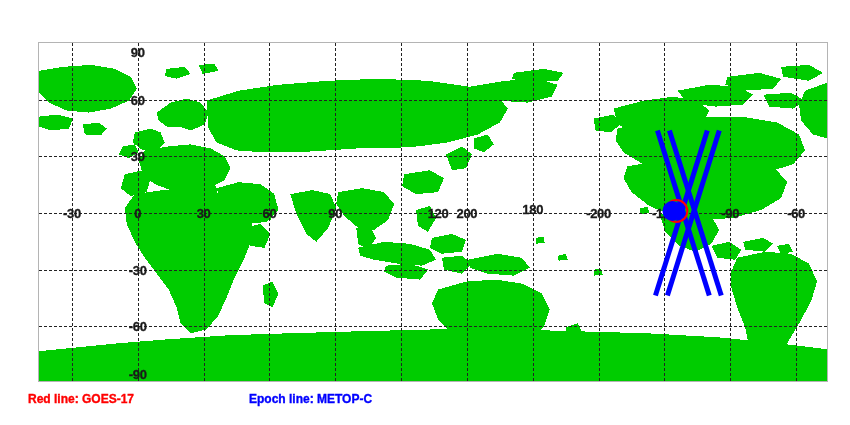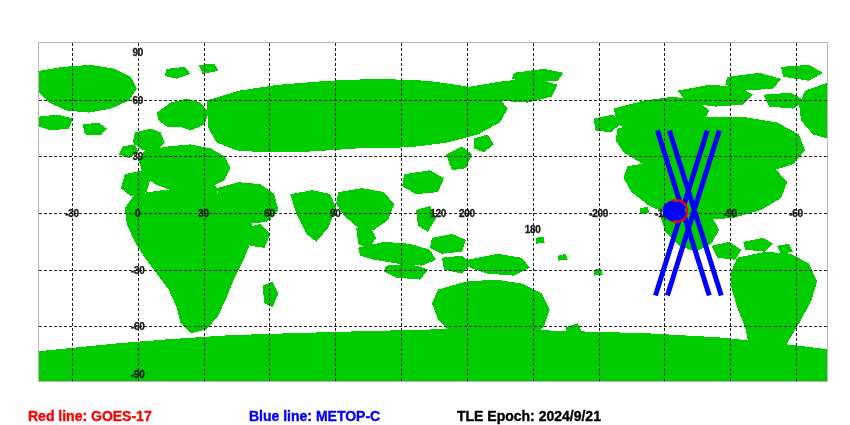--- a/index.html
+++ b/index.html
@@ -21,39 +21,39 @@
 
   
   .grid-v,.grid-h{position:absolute;pointer-events:none;}
   .grid-v{top:0;bottom:0;width:0;border-left:1px dashed #222;}
   .grid-h{left:0;right:0;height:0;border-top:1px dashed #222;}
 
   
   .axis-label{
     position:absolute;color:#1a1a1a;
     font-family:"Liberation Sans",sans-serif;
-    font-size:10px;font-weight:bold;
+    font-size:13px;font-weight:bold;
     white-space:nowrap;letter-spacing:-0.3px;
     -webkit-text-stroke:0.3px #1a1a1a;
   }
   .lon-label{transform:translate(-50%,-50%);}
   .lat-label{transform:translate(-50%,-50%);}
 
   
   #track-layer{position:absolute;inset:0;pointer-events:none;}
   #track-layer svg{display:block;width:100%;height:100%;}
 
   
   #legend{
     position:absolute;left:0;top:392px;width:850px;height:33px;
   }
   .legend-entry{
-    position:absolute;top:16px;
+    position:absolute;top:0;
     font-family:"Liberation Sans",sans-serif;
-    font-size:14px;font-weight:bold;white-space:nowrap;
+    font-size:12px;font-weight:bold;white-space:nowrap;
     -webkit-text-stroke:0.35px currentColor;
   }
   #legend-red{left:28px;color:#ff0000;}
   #legend-blue{left:249px;color:#0000ff;}
   #legend-epoch{left:457px;color:#000000;}
 </style>
 </head>
 <body>
 
 <div id="app">
@@ -176,21 +176,21 @@
       </div>
 
     <div id="label-layer">
         <span class="axis-label lon-label" style="left: 32.9167px; top: 170px;">-30</span>
         <span class="axis-label lon-label" style="left: 98.75px; top: 170px;">0</span>
         <span class="axis-label lon-label" style="left: 164.583px; top: 170px;">30</span>
         <span class="axis-label lon-label" style="left: 230.417px; top: 170px;">60</span>
         <span class="axis-label lon-label" style="left: 296.25px; top: 170px;">90</span>
         <span class="axis-label lon-label" style="left: 362.083px; top: 170px; margin-left: 37px;">120</span>
         <span class="axis-label lon-label" style="left: 427.917px; top: 170px;">200</span>
-        <span class="axis-label lon-label" style="left: 493.75px; top: 186px;">180</span>
+        <span class="axis-label lon-label" style="left: 493.75px; top: 166px;">180</span>
         <span class="axis-label lon-label" style="left: 559.583px; top: 170px;">-200</span>
         <span class="axis-label lon-label" style="left: 625.417px; top: 170px;">-120</span>
         <span class="axis-label lon-label" style="left: 691.25px; top: 170px;">-90</span>
         <span class="axis-label lon-label" style="left: 757.083px; top: 170px;">-60</span>
         <span class="axis-label lat-label" style="left: 98.75px; top: 9px;">90</span>
         <span class="axis-label lat-label" style="left: 98.75px; top: 56.6667px;">60</span>
         <span class="axis-label lat-label" style="left: 98.75px; top: 113.333px;">30</span>
         <span class="axis-label lat-label" style="left: 98.75px; top: 226.667px;">-30</span>
         <span class="axis-label lat-label" style="left: 98.75px; top: 283.333px;">-60</span>
         <span class="axis-label lat-label" style="left: 98.75px; top: 331px;">-90</span>
@@ -206,17 +206,16 @@
         </g>
         <circle cx="639" cy="169" r="11" fill="none" stroke="#FF0000" stroke-width="2"></circle>
         <circle cx="635" cy="169" r="10" fill="#0000FF"></circle>
       </svg>
     </div>
 
   </div>
 
   <div id="legend">
     <span class="legend-entry" id="legend-red">Red line: GOES-17</span>
-    <span class="legend-entry" id="legend-blue">Blue line: METOP-C</span>
-    <span class="legend-entry" id="legend-epoch">TLE Epoch: 2024/9/21</span>
+    <span class="legend-entry" id="legend-blue">Epoch line: METOP-C</span>
   </div>
 
 </div>
 
 </body></html>

